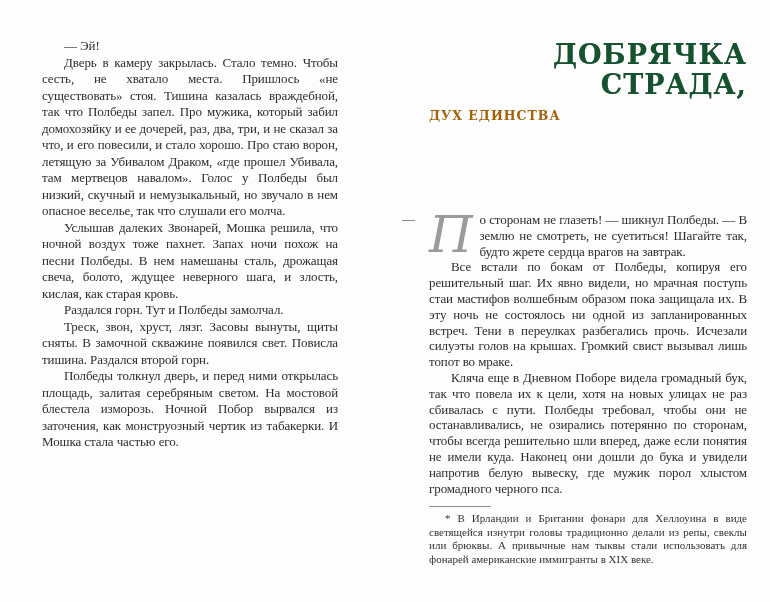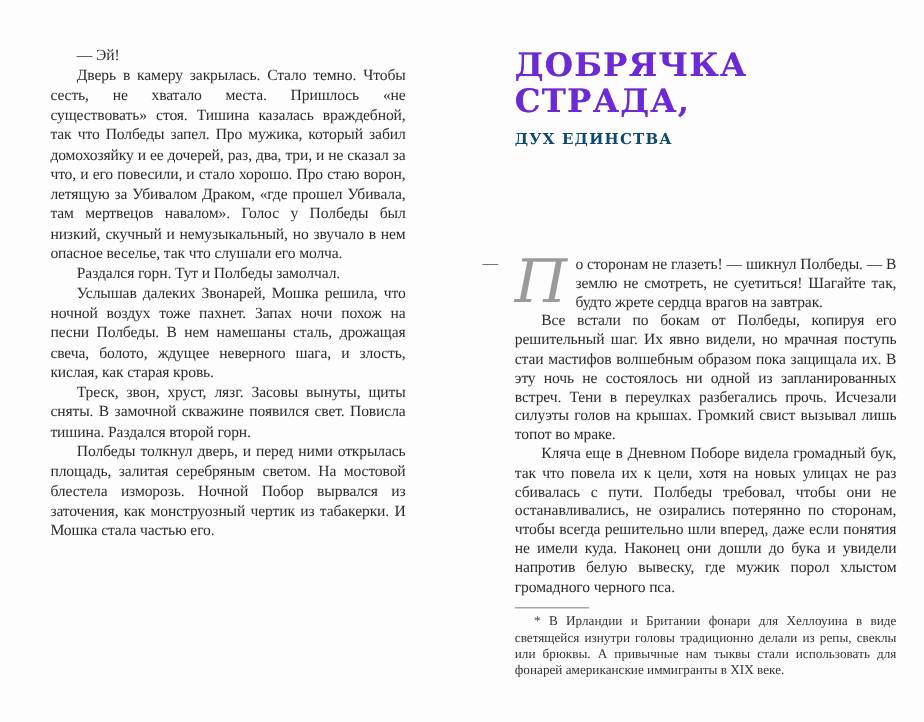--- a/index.html
+++ b/index.html
@@ -41,31 +41,32 @@
   }
   .right-col p.para { line-height: 15.8px; }
 
   .chapter-title {
     margin: 0;
     font-family: "DejaVu Serif", "Liberation Serif", serif;
     font-size: 27px;
     line-height: 30px;
     font-weight: 600;
     letter-spacing: 1px;
-    color: #6d28d9;
+    color: #14532d;
     text-shadow: 0 0 0.5px #9c9c9c;
+    text-align: right;
   }
   .chapter-subtitle {
     margin: 9px 0 0 0;
     font-family: "DejaVu Serif", "Liberation Serif", serif;
     font-size: 12.5px;
     line-height: 14px;
     font-weight: 600;
     letter-spacing: 1px;
-    color: #0c4a6e;
+    color: #a16207;
   }
   .opening-para {
     position: relative;
     margin-top: 89px !important;
     text-indent: 0 !important;
   }
   .hang-dash {
     position: absolute;
     left: -27px;
     top: -1px;
@@ -104,22 +105,22 @@
   }
 </style>
 </head>
 <body>
 
 <div class="spread">
 
   <div class="page-col left-col">
     <p class="para">— Эй!</p>
     <p class="para">Дверь в камеру закрылась. Стало темно. Чтобы сесть, не хватало места. Пришлось «не существовать» стоя. Тишина казалась враждебной, так что Полбеды запел. Про мужика, который забил домохозяйку и ее дочерей, раз, два, три, и не сказал за что, и его повесили, и стало хорошо. Про стаю ворон, летящую за Убивалом Драком, «где прошел Убивала, там мертвецов навалом». Голос у Полбеды был низкий, скучный и немузыкальный, но звучало в нем опасное веселье, так что слушали его молча.</p>
+    <p class="para">Услышав далеких Звонарей, Мошка решила, что ночной воздух тоже пахнет. Запах ночи похож на песни Полбеды. В нем намешаны сталь, дрожащая свеча, болото, ждущее неверного шага, и злость, кислая, как старая кровь.</p>
     <p class="para">Раздался горн. Тут и Полбеды замолчал.</p>
-    <p class="para">Услышав далеких Звонарей, Мошка решила, что ночной воздух тоже пахнет. Запах ночи похож на песни Полбеды. В нем намешаны сталь, дрожащая свеча, болото, ждущее неверного шага, и злость, кислая, как старая кровь.</p>
     <p class="para">Треск, звон, хруст, лязг. Засовы вынуты, щиты сняты. В замочной скважине появился свет. Повисла тишина. Раздался второй горн.</p>
     <p class="para">Полбеды толкнул дверь, и перед ними открылась площадь, залитая серебряным светом. На мостовой блестела изморозь. Ночной Побор вырвался из заточения, как монструозный чертик из табакерки. И Мошка стала частью его.</p>
   </div>
 
   <div class="page-col right-col">
     <h1 class="chapter-title">ДОБРЯЧКА СТРАДА,</h1>
     <h2 class="chapter-subtitle">ДУХ ЕДИНСТВА</h2>
 
     <p class="para opening-para">
       <span class="hang-dash">—</span><span class="dropcap">П</span><span>о сторонам не глазеть! — шикнул Полбеды. — В землю не смотреть, не суетиться! Шагайте так, будто жрете сердца врагов на завтрак.</span>

